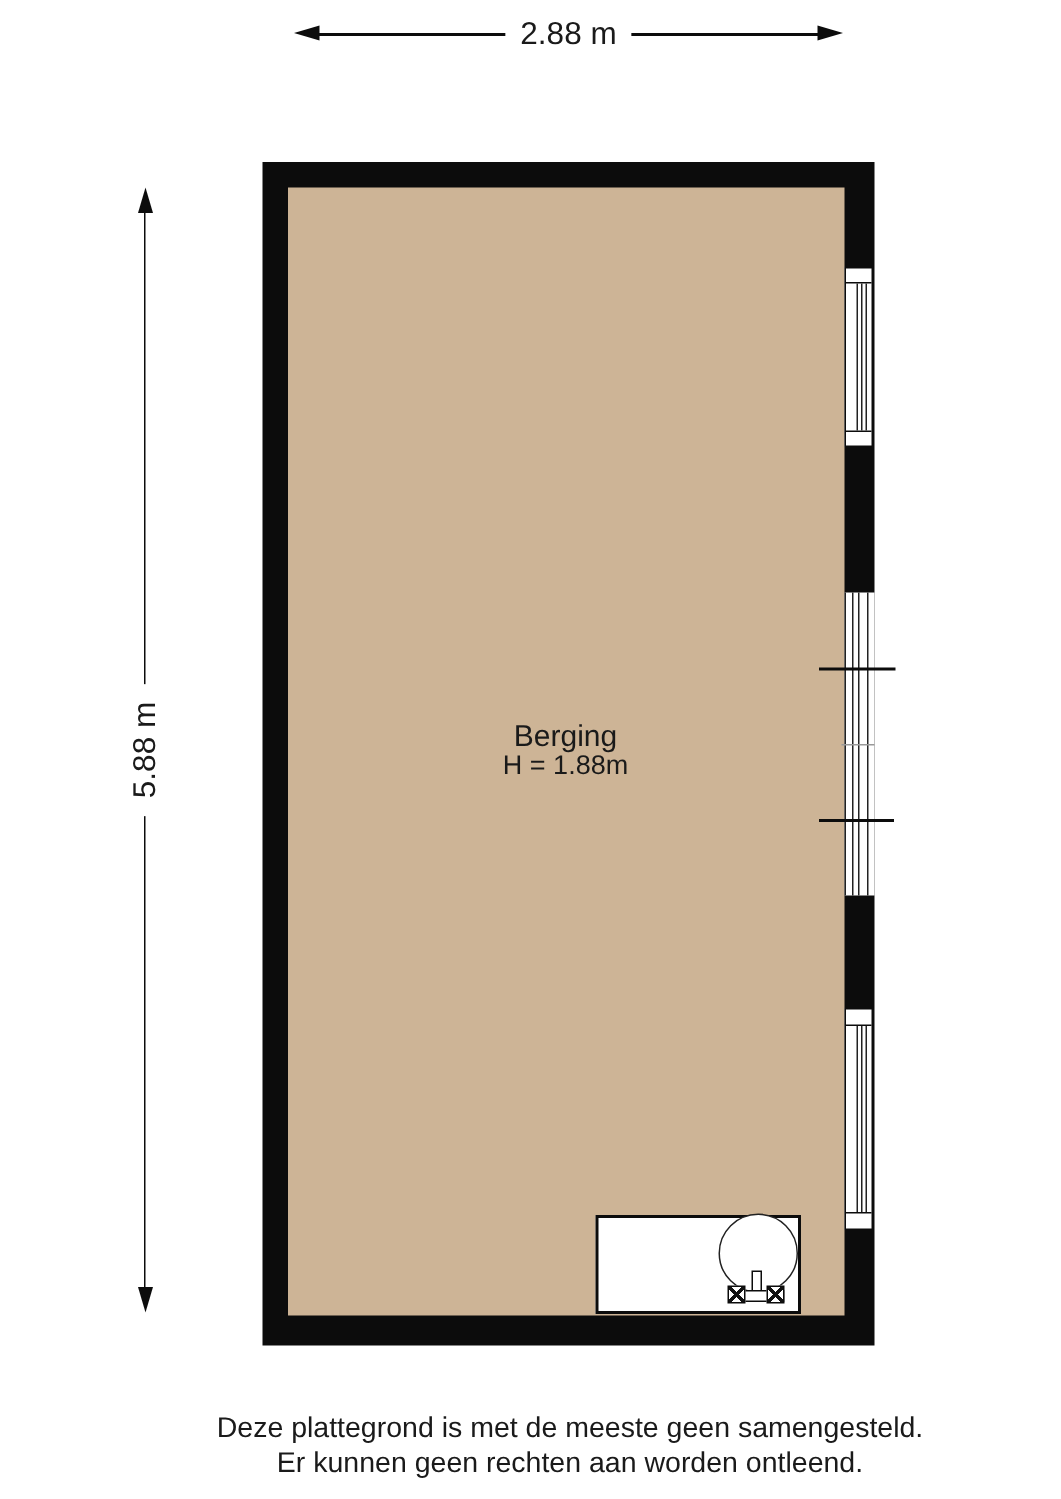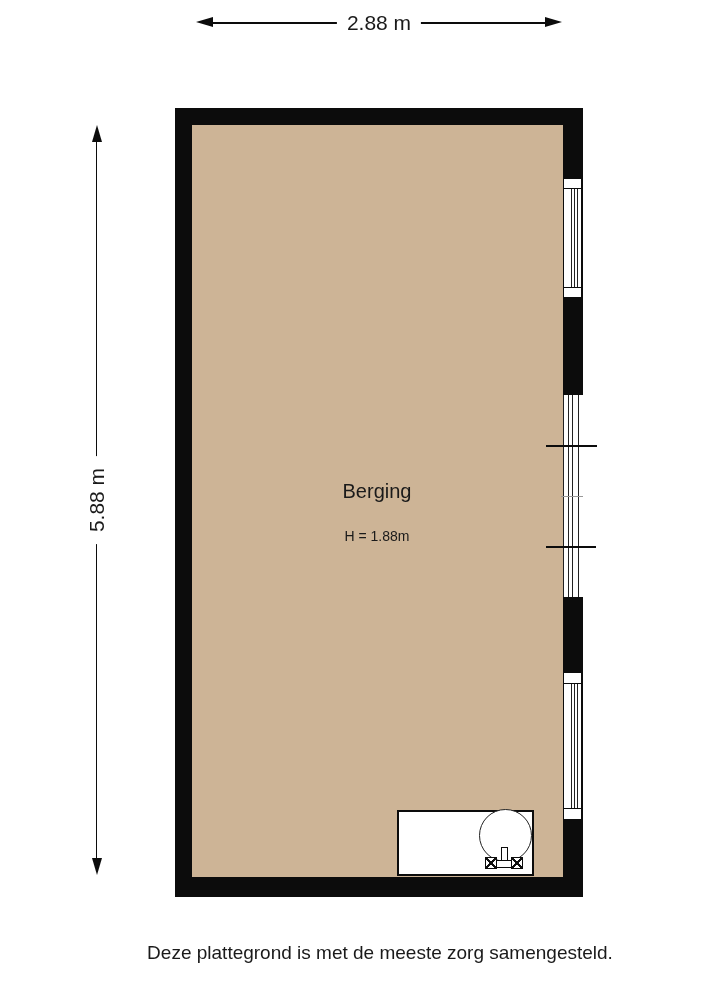--- a/index.html
+++ b/index.html
@@ -50,21 +50,21 @@
   .tap-stem{position:absolute;left:501px;top:847px;width:7px;height:20px;background:#fff;border:1px solid var(--wall,#0c0c0c);box-sizing:border-box;}
   .tap-bar{position:absolute;left:487px;top:860px;width:36px;height:8px;background:#fff;border:1px solid var(--wall,#0c0c0c);box-sizing:border-box;}
   .tap-handle{position:absolute;top:857px;width:12px;height:12px;border:1px solid var(--wall,#0c0c0c);box-sizing:border-box;
     background:
       linear-gradient(45deg, transparent 42%, #111 42%, #111 58%, transparent 58%),
       linear-gradient(-45deg, transparent 42%, #111 42%, #111 58%, transparent 58%),#fff;}
   .tap-handle.lft{left:485px;}
   .tap-handle.rgt{left:511px;}
   
   .room-name{position:absolute;left:377px;top:480px;transform:translateX(-50%);font-size:20px;white-space:nowrap;}
-  .room-h{position:absolute;left:377px;top:528px;transform:translateX(-50%);font-size:14px;white-space:nowrap;}
+  .room-h{position:absolute;left:377px;top:500px;transform:translateX(-50%);font-size:18px;white-space:nowrap;}
   .footer{position:absolute;left:380px;top:941px;transform:translateX(-50%);text-align:center;font-size:19px;line-height:23px;white-space:nowrap;}
 </style>
 </head>
 <body>
 
 <div class="canvas">
 
   <div class="dim dim-h">
     <span class="arrow left"></span>
     <div class="line"></div>
@@ -112,16 +112,17 @@
   <div class="sink-basin"></div>
   <div class="tap-stem"></div>
   <div class="tap-bar"></div>
   <div class="tap-handle lft"></div>
   <div class="tap-handle rgt"></div>
 
   <div class="room-name">Berging</div>
   <div class="room-h">H = 1.88m</div>
 
   <div class="footer">
-    <div>Deze plattegrond is met de meeste zorg samengesteld.</div>
+    <div>Deze plattegrond is met de meeste geen samengesteld.</div>
+    <div>Er kunnen geen rechten aan worden ontleend.</div>
   </div>
 
 </div>
 
 </body></html>

